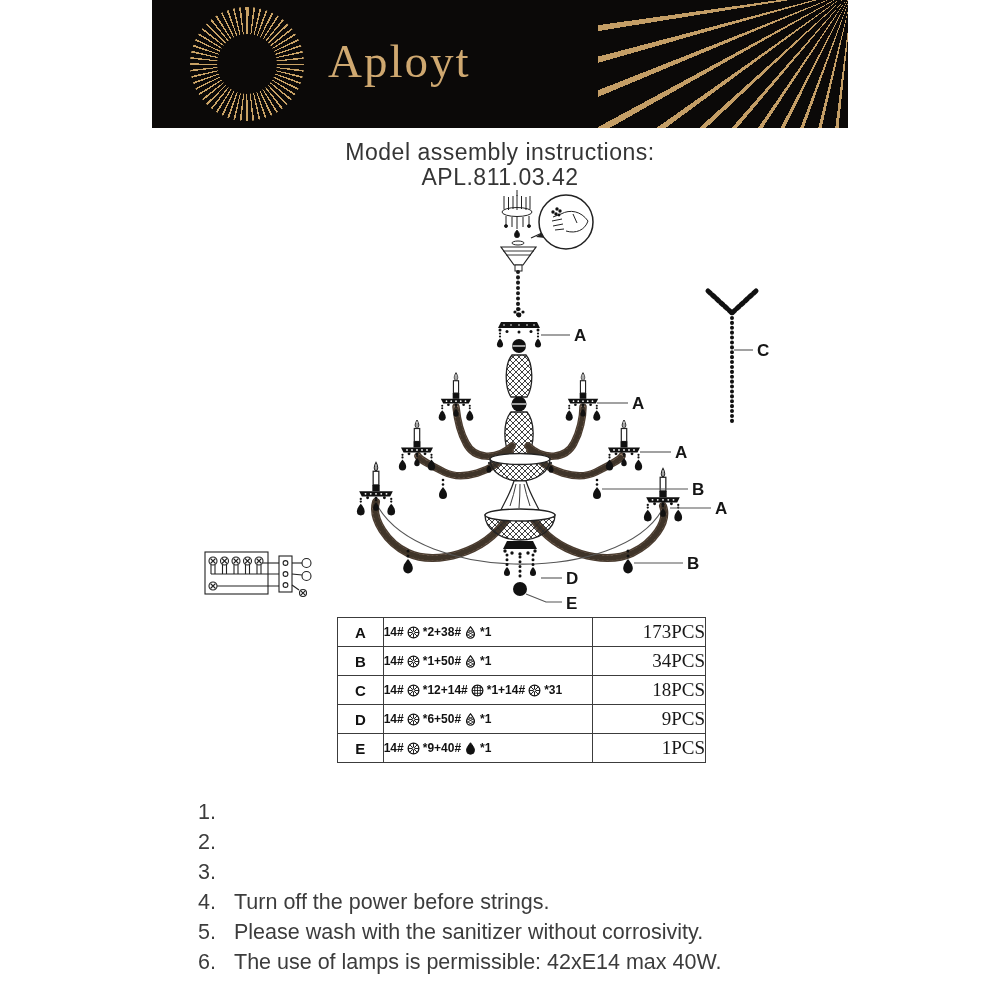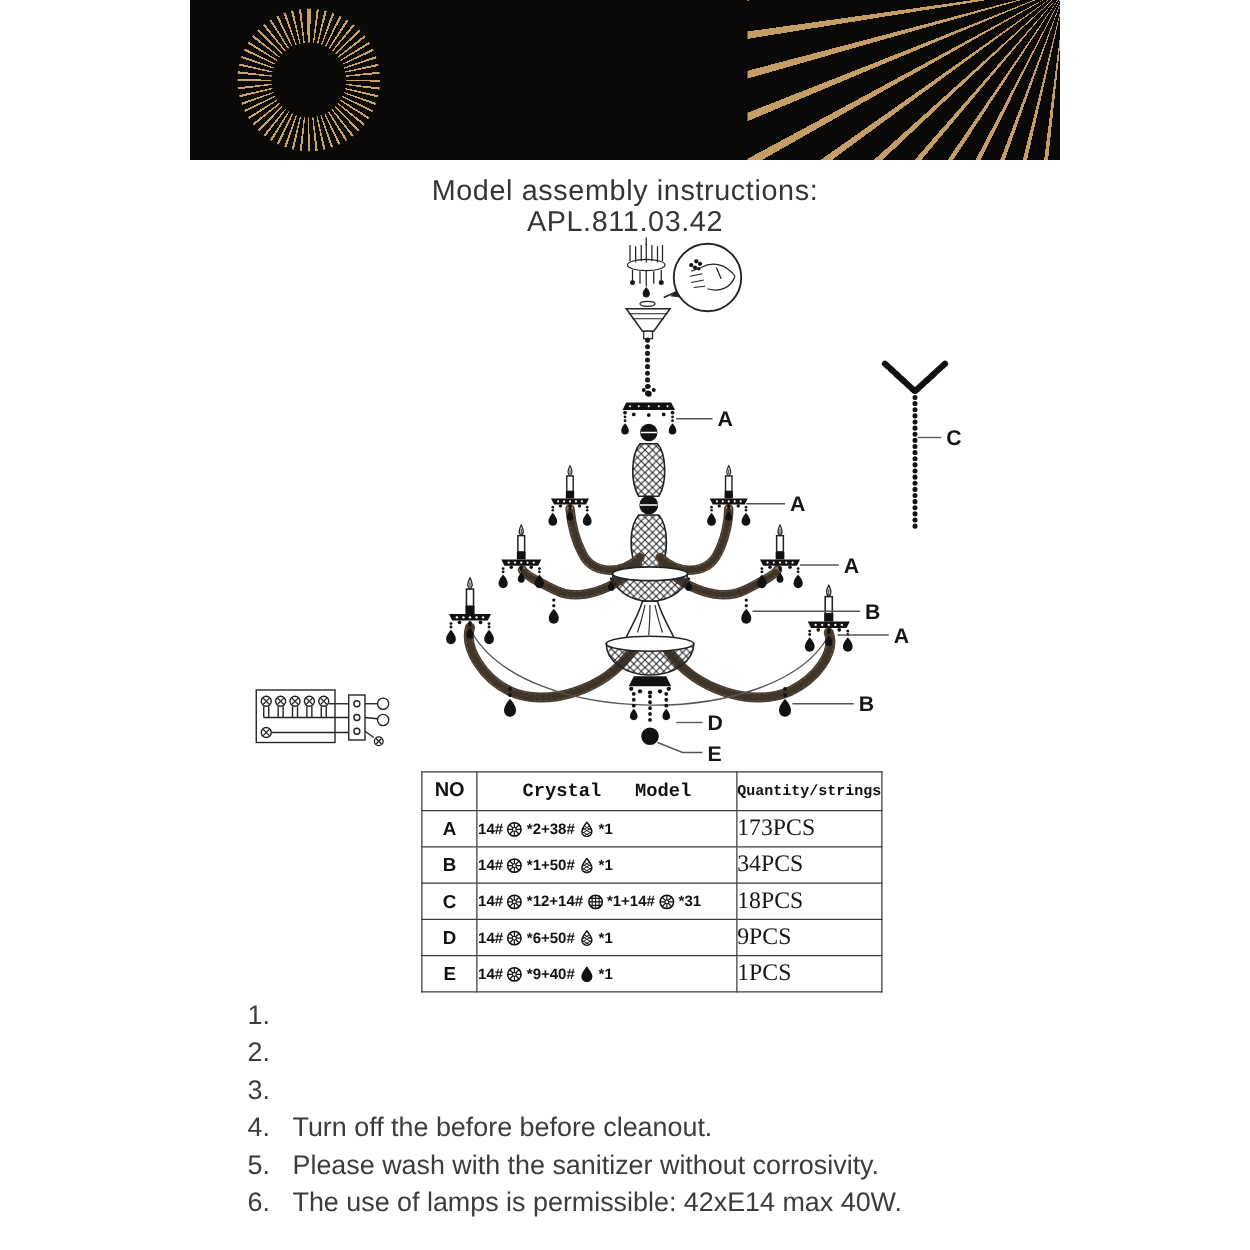--- a/index.html
+++ b/index.html
@@ -33,21 +33,21 @@
   table.spec th,table.spec td{border:1.8px solid #3c3c3c;padding:0;}
   th.h-no{width:46px;height:30px;font-size:16px;font-weight:700;color:#111;}
   th.h-crystal{width:210px;font-family:"Liberation Mono",monospace;font-size:15px;
                font-weight:700;color:#111;white-space:pre;}
   th.h-qty{width:113px;font-family:"Liberation Mono",monospace;font-size:12px;
            font-weight:700;color:#111;}
   td.c-no{height:28px;text-align:center;font-size:15px;font-weight:600;color:#111;}
   td.c-spec{padding-left:16px;}
   .spec-line{display:flex;align-items:flex-end;gap:3px;font-size:12px;font-weight:700;color:#111;}
   .spec-icon{width:13px;height:13px;flex:0 0 auto;}
-  td.c-qty{text-align:left;font-family:"Liberation Serif",serif;font-size:19px;color:#181818;}
+  td.c-qty{text-align:right;font-family:"Liberation Serif",serif;font-size:19px;color:#181818;}
 
   
   .instructions{position:absolute;left:198px;top:797px;width:660px;z-index:3;
                 font-size:21.5px;color:#3c3c3c;}
   .instr-row{display:flex;line-height:30px;}
   .instr-num{width:36px;flex:0 0 auto;}
   .hidden-syms{position:absolute;width:0;height:0;overflow:hidden;}
 </style>
 </head>
 <body>
@@ -73,20 +73,21 @@
       </g>
     </symbol>
     <symbol id="sym-drop-solid" viewBox="0 0 14 14">
       <path d="M7 0.8 C9.4 4 11.3 6.3 11.3 8.9 A4.3 4.3 0 0 1 2.7 8.9 C2.7 6.3 4.6 4 7 0.8 Z" fill="#111" stroke="#111" stroke-width="1"></path>
     </symbol>
   </defs>
 </svg>
 
 <div class="banner">
   <div class="sunburst"></div>
+  <div class="brand">Aployt</div>
   <div class="corner-rays"></div>
 </div>
 
 <div class="doc-title">Model assembly instructions:</div>
 <div class="doc-model">APL.811.03.42</div>
 
 <svg class="diagram" viewBox="0 0 1000 1000">
   <defs>
     <pattern id="lat" width="6" height="6" patternUnits="userSpaceOnUse">
       <path d="M0 0 L6 6 M6 0 L0 6" stroke="#2b2b2b" stroke-width="0.9" fill="none"></path>
@@ -345,25 +346,20 @@
   <text class="lbl" x="757" y="356">C</text>
 </svg>
 
 <table class="spec">
   <colgroup>
       <col style="width:46px">
       <col style="width:210px">
       <col style="width:113px">
     </colgroup>
   <tbody>
-      <tr>
-    <th class="h-no">NO</th>
-    <th class="h-crystal">Crystal   Model</th>
-    <th class="h-qty">Quantity/strings</th>
-  </tr>
   <tr>
     <td class="c-no">A</td>
     <td class="c-spec">
           <div class="spec-line">
             <span>14#</span>
             <svg viewBox="0 0 14 14" class="spec-icon">
               <use href="#sym-bead-flower"></use>
             </svg>
             <span>*2+38#</span>
             <svg viewBox="0 0 14 14" class="spec-icon">
@@ -454,21 +450,21 @@
     <span class="instr-num">1.</span>
   </div>
   <div class="instr-row">
     <span class="instr-num">2.</span>
   </div>
   <div class="instr-row">
     <span class="instr-num">3.</span>
   </div>
   <div class="instr-row">
     <span class="instr-num">4.</span>
-    <span>Turn off the before before cleanout.</span>
+    <span>Turn off the power before strings.</span>
   </div>
   <div class="instr-row">
     <span class="instr-num">5.</span>
     <span>Please wash with the sanitizer without corrosivity.</span>
   </div>
   <div class="instr-row">
     <span class="instr-num">6.</span>
     <span>The use of lamps is permissible: 42xE14 max 40W.</span>
   </div>
 </div>

